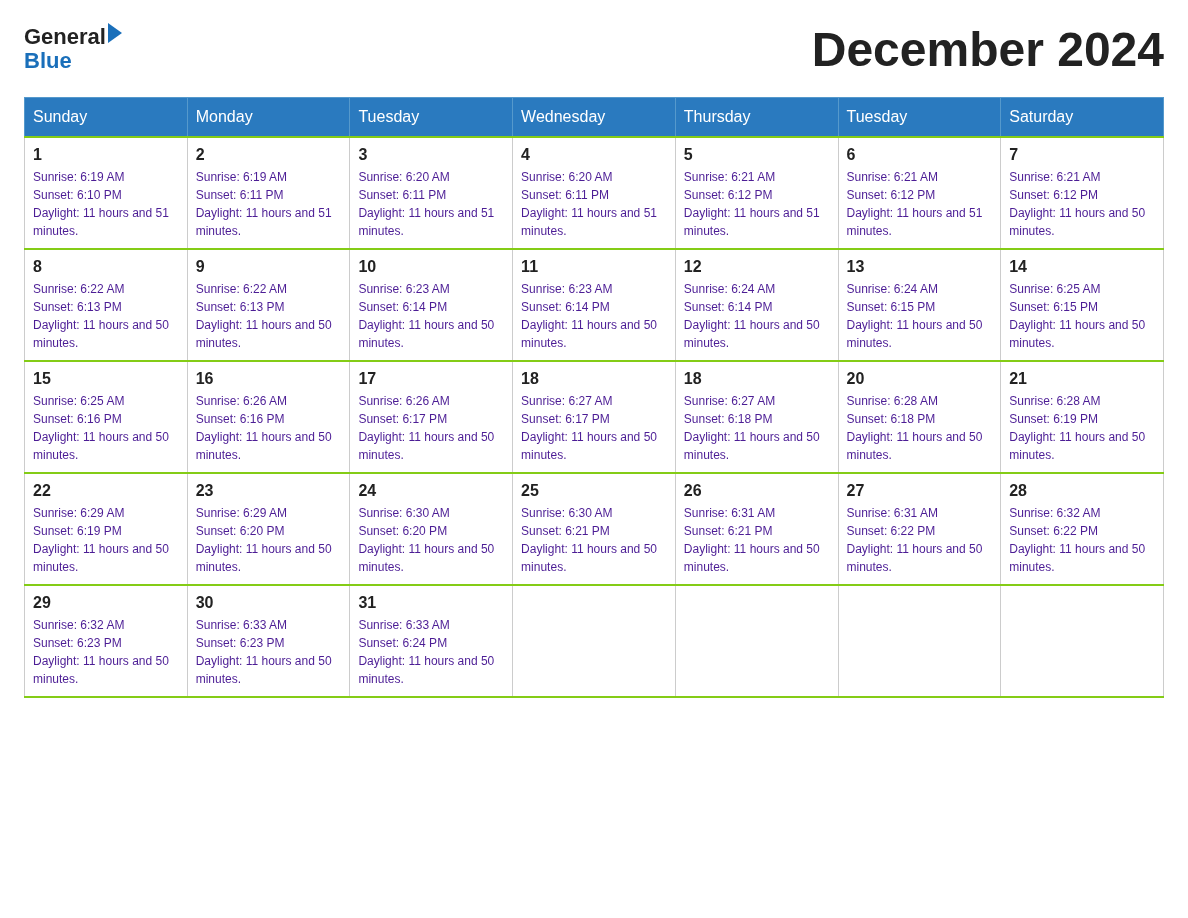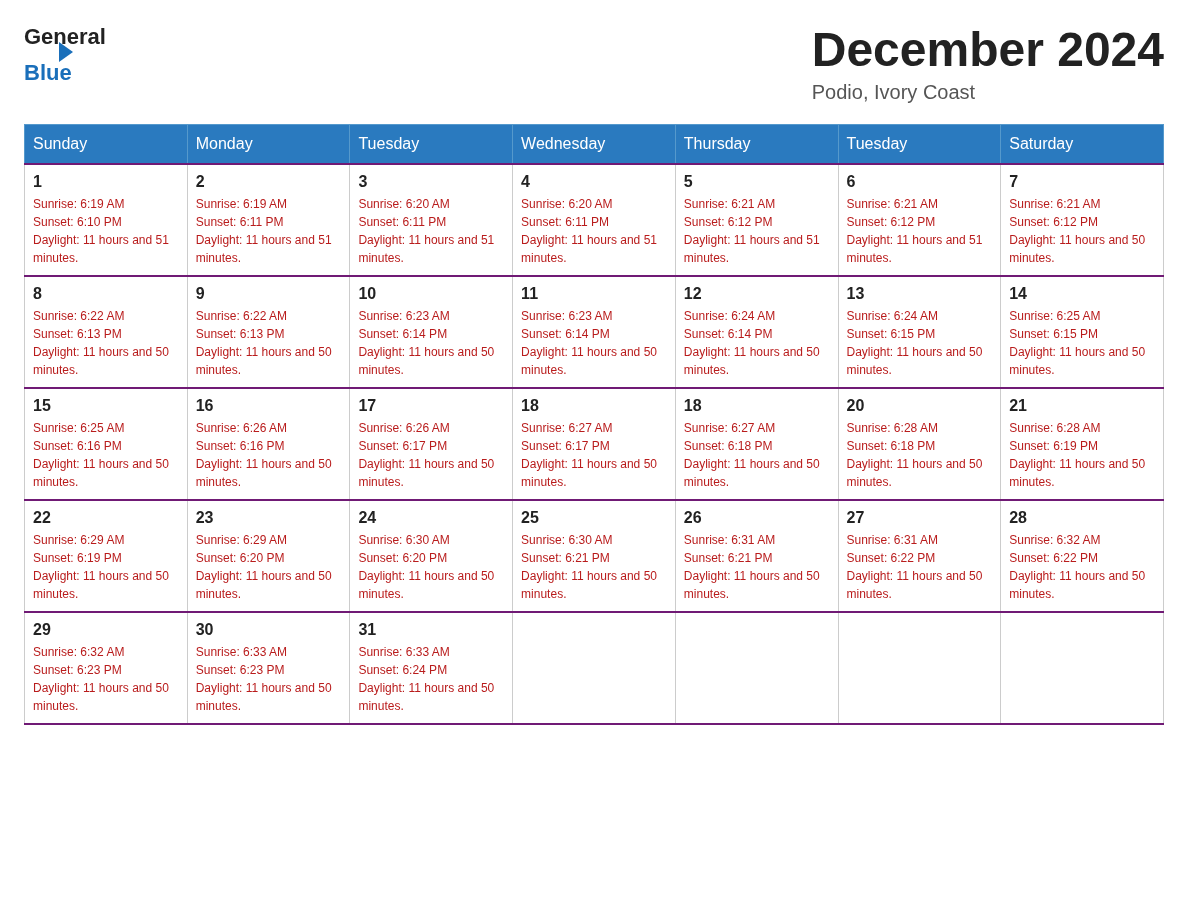--- a/index.html
+++ b/index.html
@@ -64,46 +64,45 @@
       border: 1px solid #5599cc;
     }
     .calendar td {
       vertical-align: top;
       padding: 8px;
       border: 1px solid #ccc;
       width: 14.28%;
       min-height: 100px;
     }
     .calendar tr {
-      border-bottom: 2px solid #701a75;
+      border-bottom: 2px solid #84cc16;
     }
     .day-number {
       font-size: 16px;
       font-weight: bold;
       color: #222;
       display: block;
       margin-bottom: 4px;
     }
     .day-info {
       font-size: 12px;
-      color: #b91c1c;
+      color: #4c1d95;
       line-height: 1.5;
     }
     .empty-cell {
       background: #fff;
     }
     .logo-wrapper {
       display: flex;
       flex-direction: column;
       align-items: flex-start;
     }
     .logo-row {
       display: flex;
       align-items: center;
-      flex-direction: column;
     }
     .logo-blue-row {
       display: flex;
       margin-top: -2px;
     }
   </style>
 </head>
 <body>
 
 <div class="header">
@@ -111,21 +110,20 @@
     <div class="logo-row">
       <span class="logo-text-general">General</span>
       <div class="logo-triangle"></div>
     </div>
     <div class="logo-blue-row">
       <span class="logo-text-blue">Blue</span>
     </div>
   </div>
   <div class="title-area">
     <h1>December 2024</h1>
-    <div class="subtitle">Podio, Ivory Coast</div>
   </div>
 </div>
 
 <table class="calendar">
   <thead>
     <tr>
     <th>Sunday</th>
         <th>Monday</th>
         <th>Tuesday</th>
         <th>Wednesday</th>

